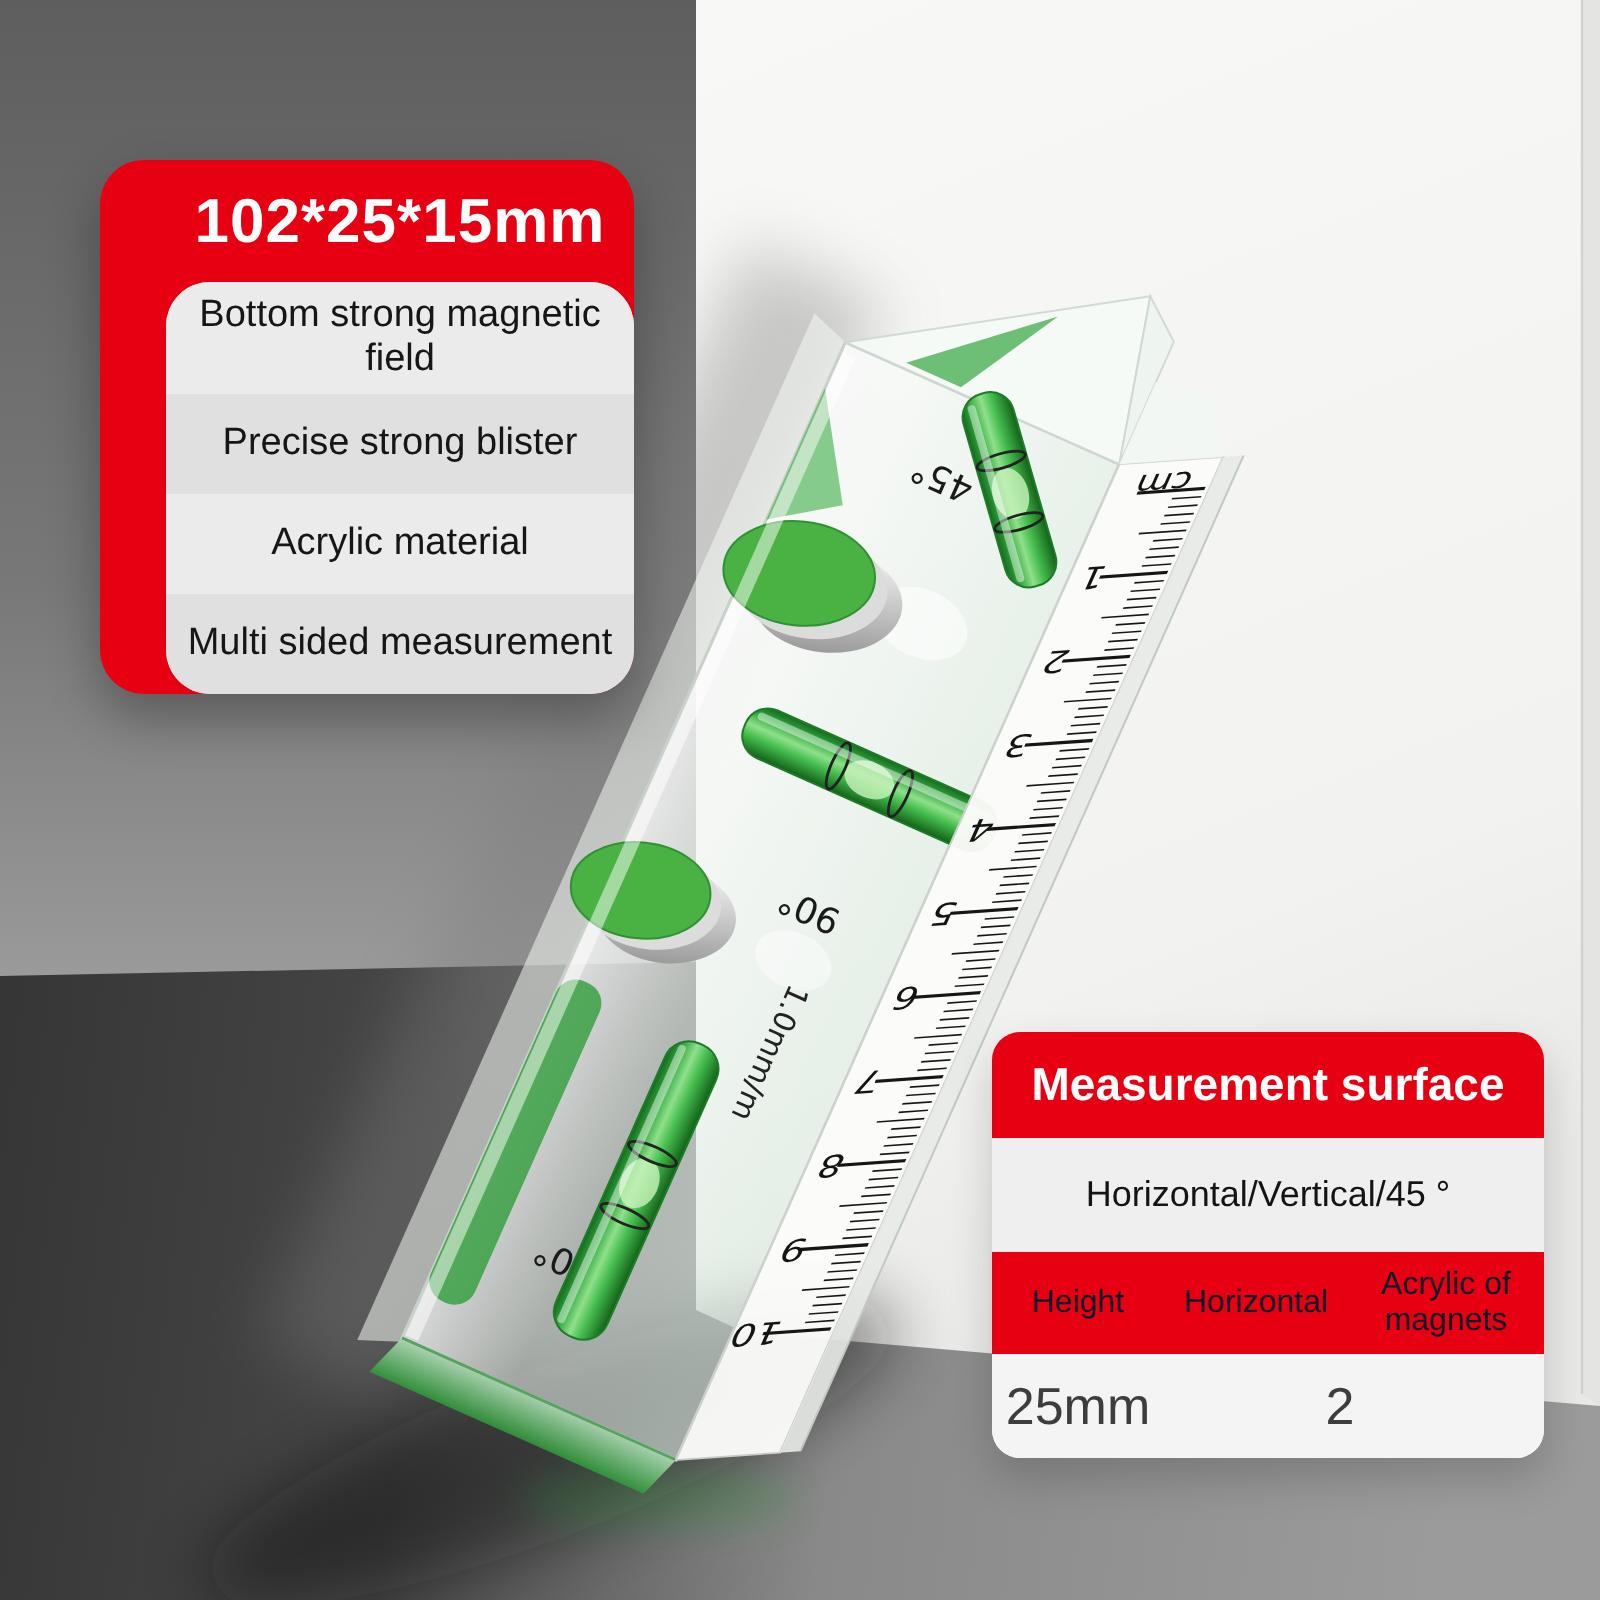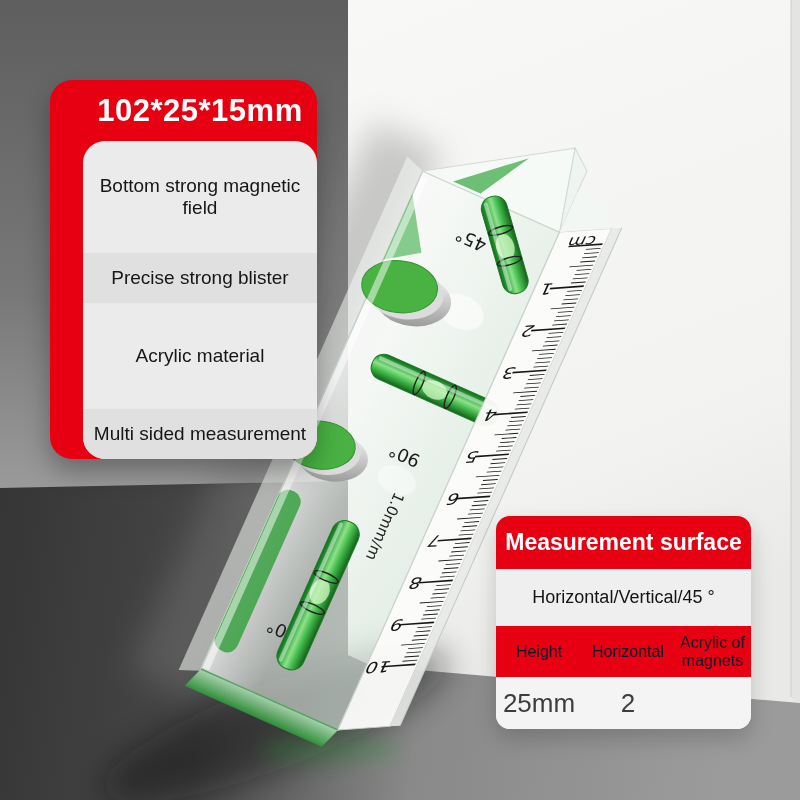--- a/index.html
+++ b/index.html
@@ -18,29 +18,28 @@
   }
   .size-badge{
     height:61px; display:flex; align-items:center; justify-content:center;
     color:#fff; font-weight:bold; font-size:31px; letter-spacing:.5px;
   }
   .feature-card{ border-radius:22px; overflow:hidden; background:#ebebeb; }
   .feature-row{
     min-height:50px; display:flex; align-items:center; justify-content:center;
     text-align:center; font-size:19px; color:#161616; line-height:1.18; padding:2px 10px;
     box-sizing:border-box;
-    margin-top:28px;
   }
   .feature-row:nth-child(odd){ background:#ebebeb; }
   .feature-row:nth-child(even){ background:#e0e0e0; }
   .feature-row:first-child{ min-height:56px; }
 
   
   .info-panel{
-    position:absolute; left:496px; top:516px; width:255px;
+    position:absolute; left:496px; top:516px; width:276px;
     border-radius:14px; overflow:hidden; background:#f2f2f2;
     box-shadow:0 10px 22px rgba(0,0,0,.18);
     z-index:5;
   }
   .info-header{
     height:53px; background:var(--accent); color:#fff;
     display:flex; align-items:center; justify-content:center;
     font-size:23px; font-weight:bold;
   }
   .info-surface{
@@ -48,21 +47,21 @@
     display:flex; align-items:center; justify-content:center;
     font-size:18px;
   }
   .info-cols{
     height:51px; background:var(--accent); color:#0f172a;
     display:grid; grid-template-columns:86px 92px 1fr; align-items:center;
   }
   .info-col-h{ text-align:center; font-size:16px; line-height:1.12; padding:0 2px; }
   .info-vals{
     height:52px; background:#f4f4f4; color:#3d3d3d;
-    display:grid; grid-template-columns:86px 92px 1fr; align-items:center;
+    display:grid; grid-template-columns:86px 92px 1fr; align-items:center;gap:42px;
   }
   .info-val{ text-align:center; font-size:26px; }
 
   
   .plabel{ font-family:"DejaVu Sans", sans-serif; font-size:18px; fill:#1a1a1a; text-anchor:middle; }
   .plabel-small{ font-family:"DejaVu Sans", sans-serif; font-size:15px; fill:#222; text-anchor:middle; }
   .ruler-cm{ font-family:"DejaVu Sans", sans-serif; font-size:16px; fill:#141414; text-anchor:middle; }
   .ruler-num{ font-family:"DejaVu Sans", sans-serif; font-size:17px; fill:#141414; text-anchor:middle; }
 </style>
 </head>

